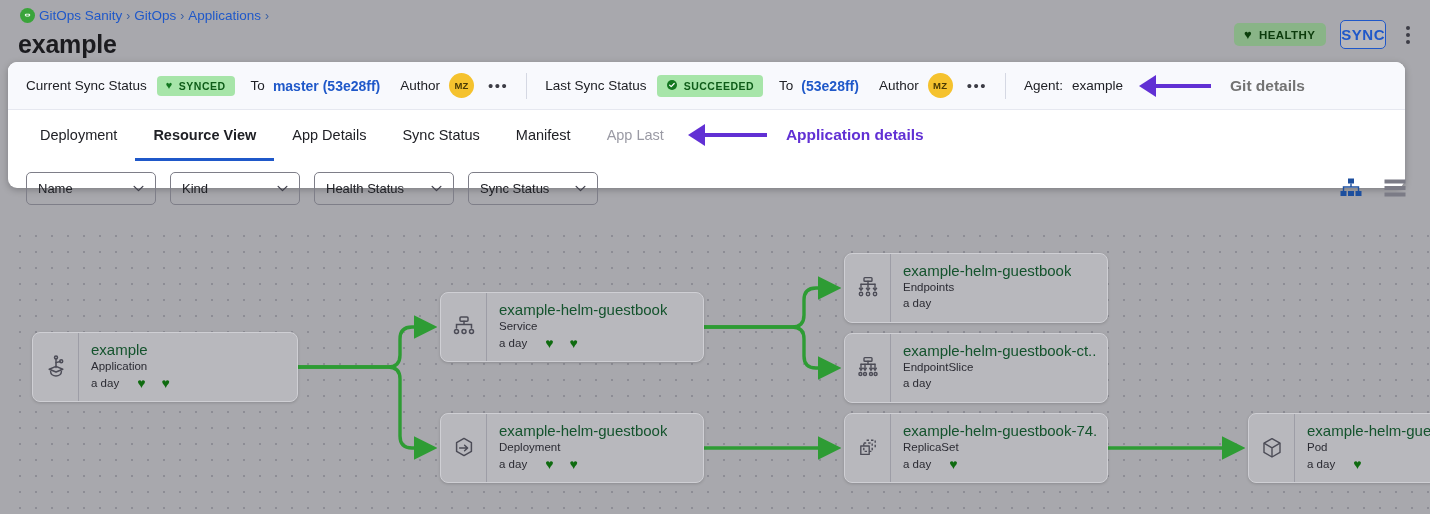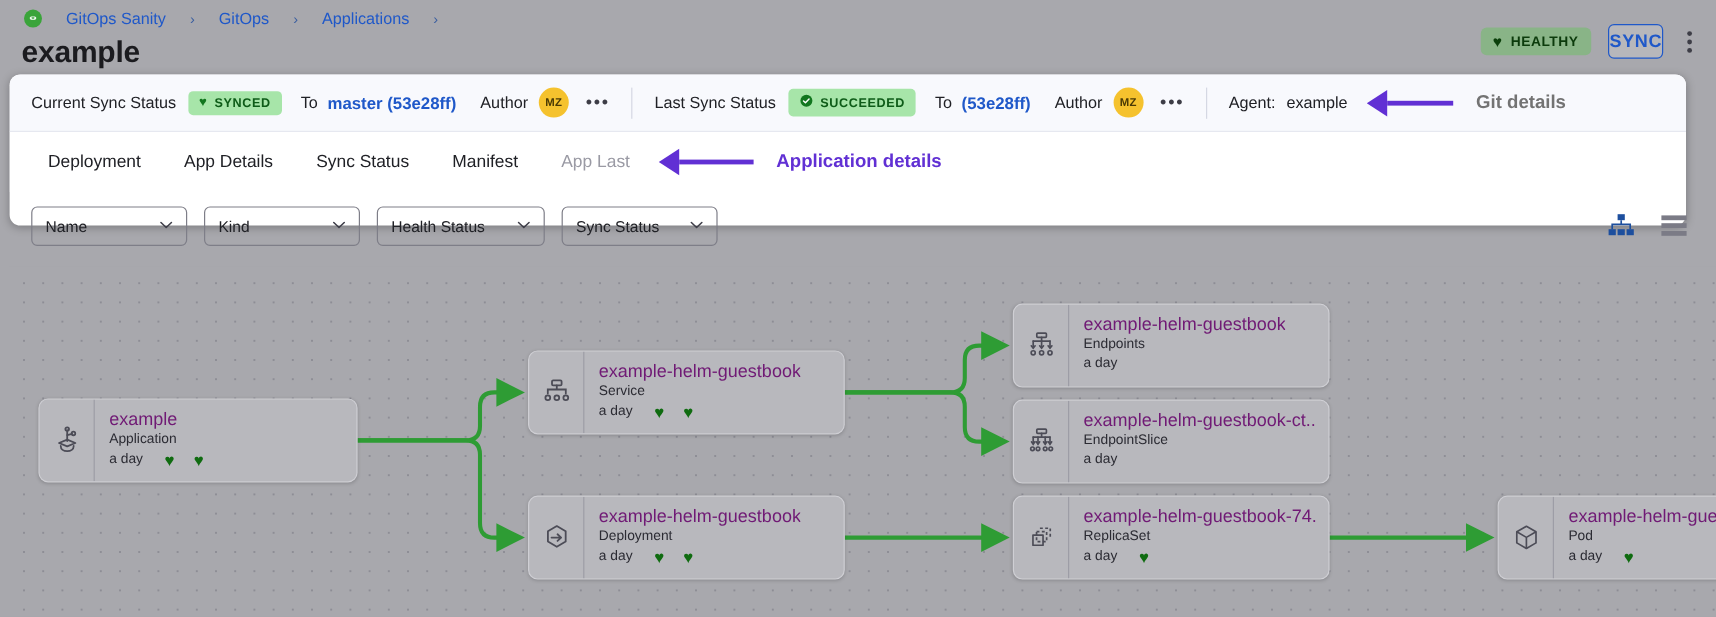--- a/index.html
+++ b/index.html
@@ -7,21 +7,21 @@
     width: 1430px; height: 514px;
     font-family: "Liberation Sans", sans-serif;
     overflow: hidden;
     background: #a8a8ad;
   }
   #app { position: relative; width: 1430px; height: 514px; background: #a8a8ad; }
 
   
   .breadcrumb {
     position: absolute; left: 20px; top: 8px;
-    display: flex; align-items: center; gap: 20px;
+    display: flex; align-items: center; gap: 4px;
     font-size: 13.5px;
   }
   .bc-logo {
     width: 15px; height: 15px; border-radius: 50%;
     background: #3aa43a; display:flex; align-items:center; justify-content:center;
     flex: 0 0 auto;
   }
   .bc-logo svg { display:block; }
   .bc-link { color: #1f58c9; text-decoration: none; cursor: pointer; }
   .bc-sep { color: #3b5fa0; font-size: 12px; }
@@ -147,21 +147,21 @@
     cursor: pointer;
     overflow: hidden;
   }
   .node-ic {
     width: 46px; display:flex; align-items:center; justify-content:center;
     border-right: 1px solid #9d9da6;
     color: #4c4c57; flex: 0 0 46px;
   }
   .node-body { padding: 8px 10px 6px 12px; display:flex; flex-direction: column; gap: 2px; min-width:0; }
   .node-title {
-    font-size: 15px; color: #701a75; white-space: nowrap; overflow: hidden;
+    font-size: 15px; color: #14532d; white-space: nowrap; overflow: hidden;
     line-height: 1.15;
   }
   .node-kind { font-size: 11.5px; color: #2b2b33; line-height: 1.2; }
   .node-meta { display: flex; align-items: center; gap: 0; font-size: 11.5px; color: #2b2b33; }
   .node-meta .age { margin-right: 4px; }
   .node-meta .hs { color: #0f6b10; font-size: 14px; line-height: 1; padding: 0 16px 0 14px; }
   .node-meta .hs.tight { padding: 0 0 0 14px; }
 </style>
 </head>
 <body>
@@ -238,20 +238,21 @@
 
       <span class="ann-arrow">
         <span class="head"></span>
         <span class="tail"></span>
       </span>
       <span class="ann-text">Git details</span>
     </div>
 
     <div class="tabs">
       <div class="tab">Deployment</div>
+      <div class="tab active">Resource View</div>
       <div class="tab">App Details</div>
       <div class="tab">Sync Status</div>
       <div class="tab">Manifest</div>
       <div class="tab disabled">App Last</div>
       <span class="ann-arrow">
         <span class="head"></span>
         <span class="tail"></span>
       </span>
       <div class="tab" style="font-weight:700;color:#6130d4;font-size:15.5px;padding-left:19px;">Application details</div>
     </div>

